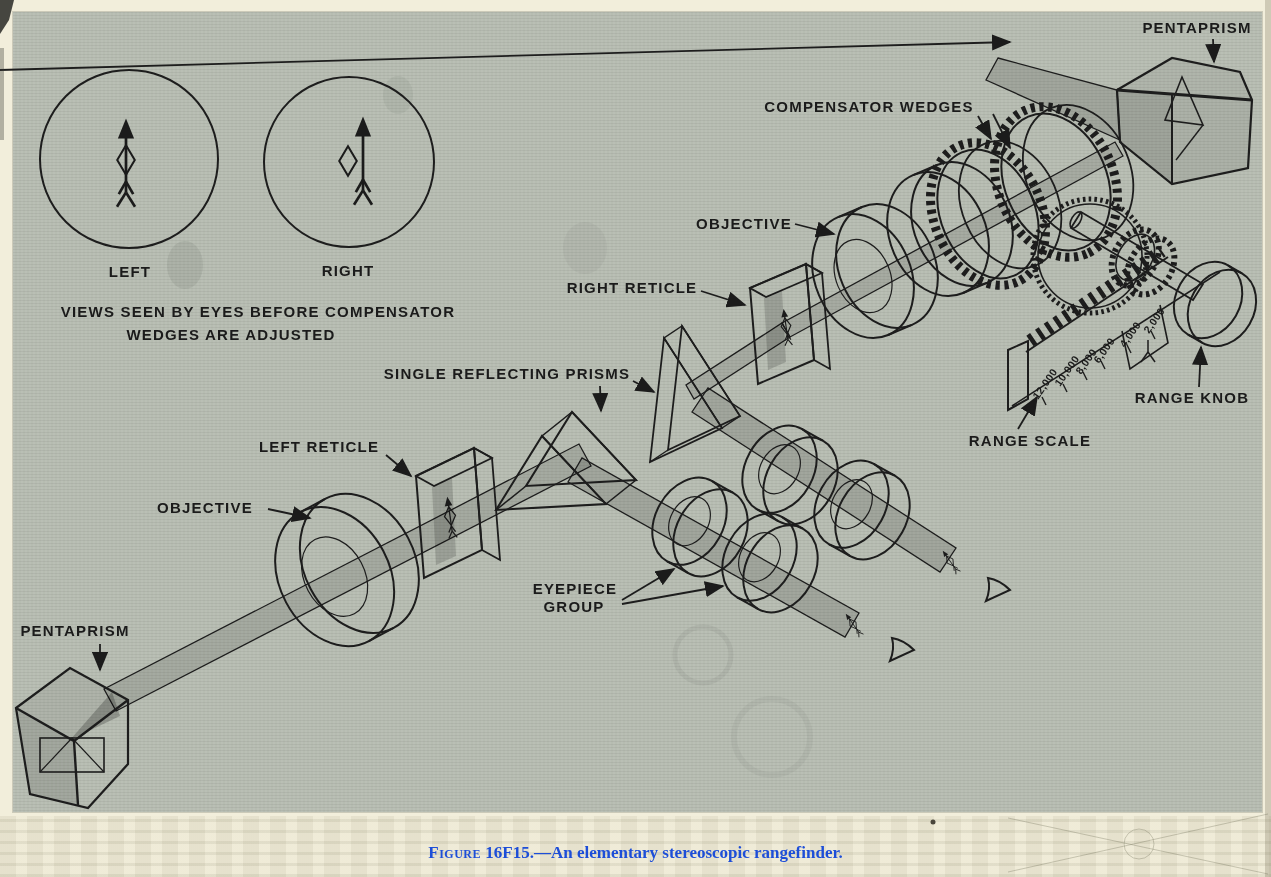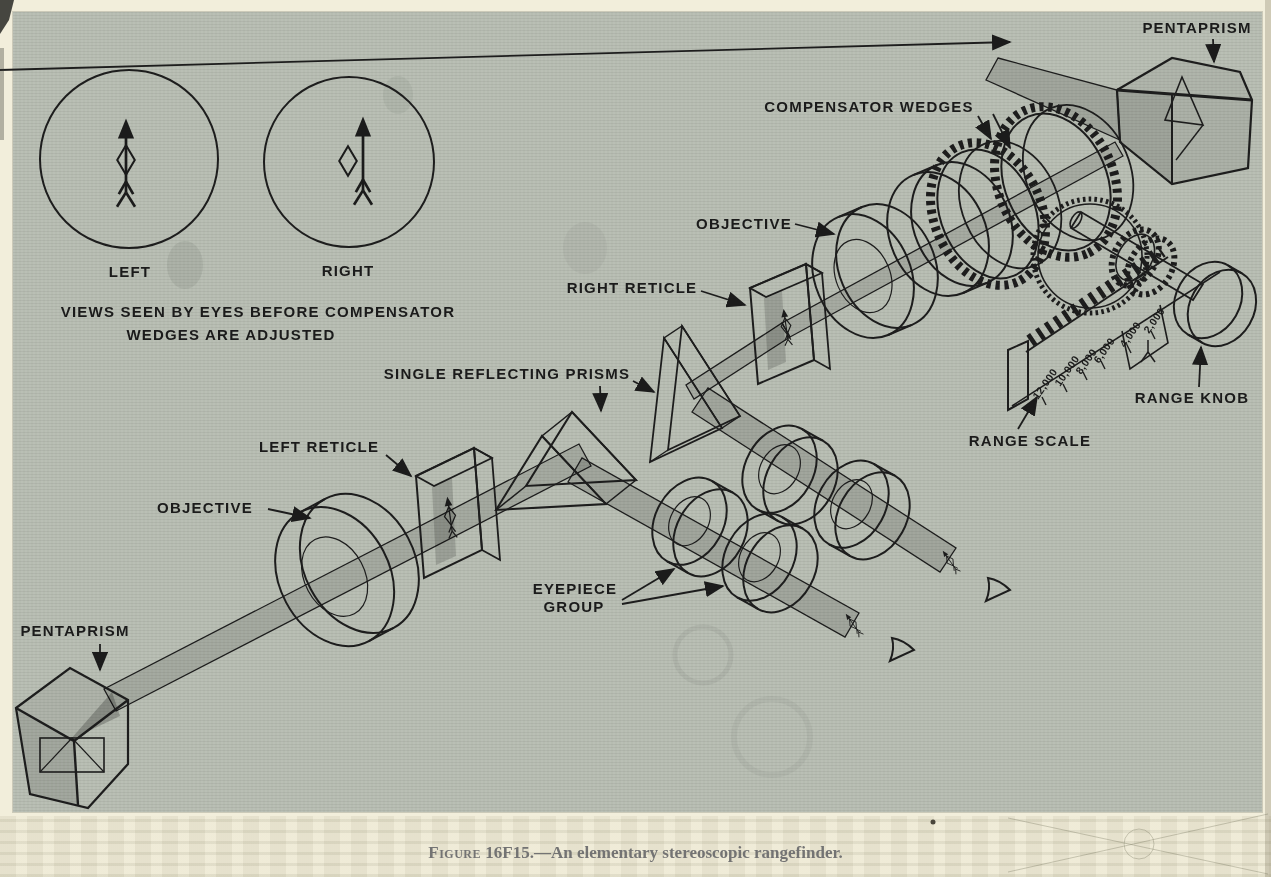--- a/index.html
+++ b/index.html
@@ -16,21 +16,21 @@
            repeating-linear-gradient(90deg, rgba(125,120,88,0.10) 0 16px, rgba(125,120,88,0.02) 16px 27px),
            repeating-linear-gradient(0deg, rgba(125,120,88,0.12) 0 3px, transparent 3px 11px);
          filter:blur(0.7px);}
   .edge-shade{position:absolute;right:0;top:0;width:6px;height:877px;background:rgba(120,112,86,0.28);}
   svg.diagram{position:absolute;left:0;top:0;}
   .lbl{font-family:"Liberation Sans",sans-serif;font-weight:bold;font-size:15px;
        letter-spacing:1.2px;fill:#1b1b1b;}
   .lbl-sm{font-family:"Liberation Sans",sans-serif;font-weight:bold;font-size:10.5px;
        letter-spacing:0.4px;fill:#1b1b1b;}
   .caption{position:absolute;left:0;top:843px;width:1271px;text-align:center;
-       font-family:"Liberation Serif",serif;font-weight:bold;font-size:17px;color:#737373;}
+       font-family:"Liberation Serif",serif;font-weight:bold;font-size:17px;color:#1d4ed8;}
   .caption .sc{font-variant:small-caps;letter-spacing:0.5px;}
   .ln{stroke:#1d1d1d;fill:none;}
 </style>
 </head>
 <body>
 
 <div class="page">
   <div class="plate"></div>
   <div class="ghost-bottom"></div>
   <div class="edge-shade"></div>

